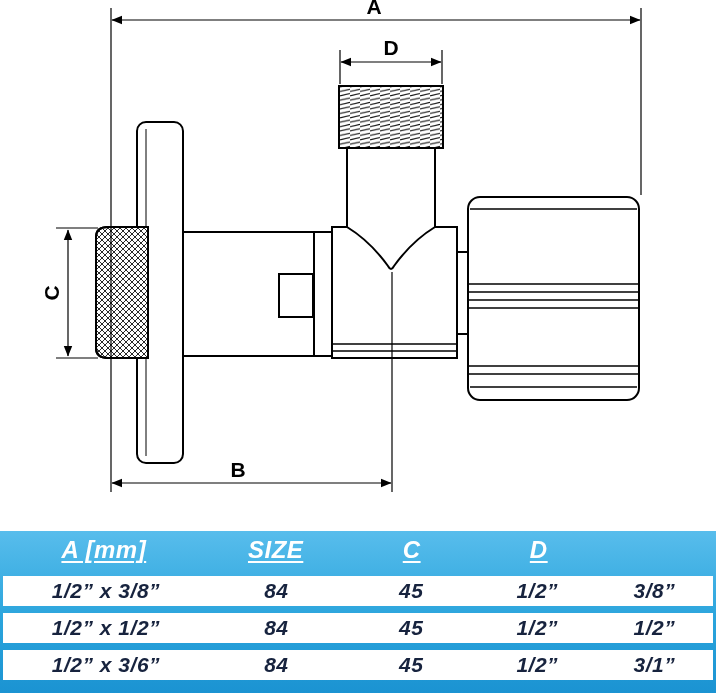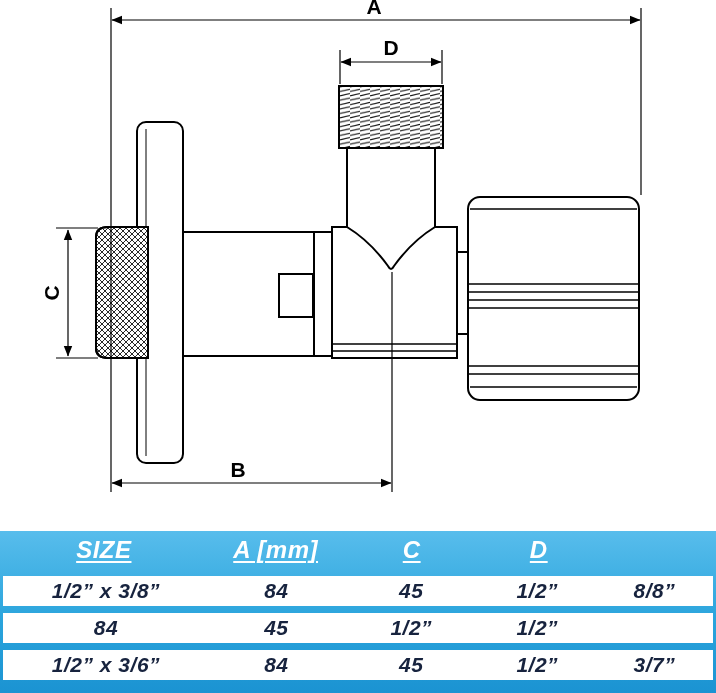--- a/index.html
+++ b/index.html
@@ -112,43 +112,44 @@
         <text x="374" y="14">A</text>
         <text x="391" y="55">D</text>
         <text x="52" y="300" transform="rotate(-90 52 293)">C</text>
         <text x="238" y="477">B</text>
       </g>
     </svg>
   </div>
 
   <div class="spec-table">
     <div class="thead">
+      <div class="th">A [mm]</div>
       <div class="th">SIZE</div>
-      <div class="th">A [mm]</div>
       <div class="th">C</div>
       <div class="th">D</div>
     </div>
 
     <div class="trow">
       <div class="td">1/2” x 3/8”</div>
       <div class="td">84</div>
       <div class="td">45</div>
       <div class="td">1/2”</div>
-      <div class="td">8/8”</div>
+      <div class="td">3/8”</div>
     </div>
 
     <div class="trow">
+      <div class="td">1/2” x 1/2”</div>
       <div class="td">84</div>
       <div class="td">45</div>
       <div class="td">1/2”</div>
       <div class="td">1/2”</div>
     </div>
 
     <div class="trow">
       <div class="td">1/2” x 3/6”</div>
       <div class="td">84</div>
       <div class="td">45</div>
       <div class="td">1/2”</div>
-      <div class="td">3/7”</div>
+      <div class="td">3/1”</div>
     </div>
   </div>
 
 </div>
 
 </body></html>

